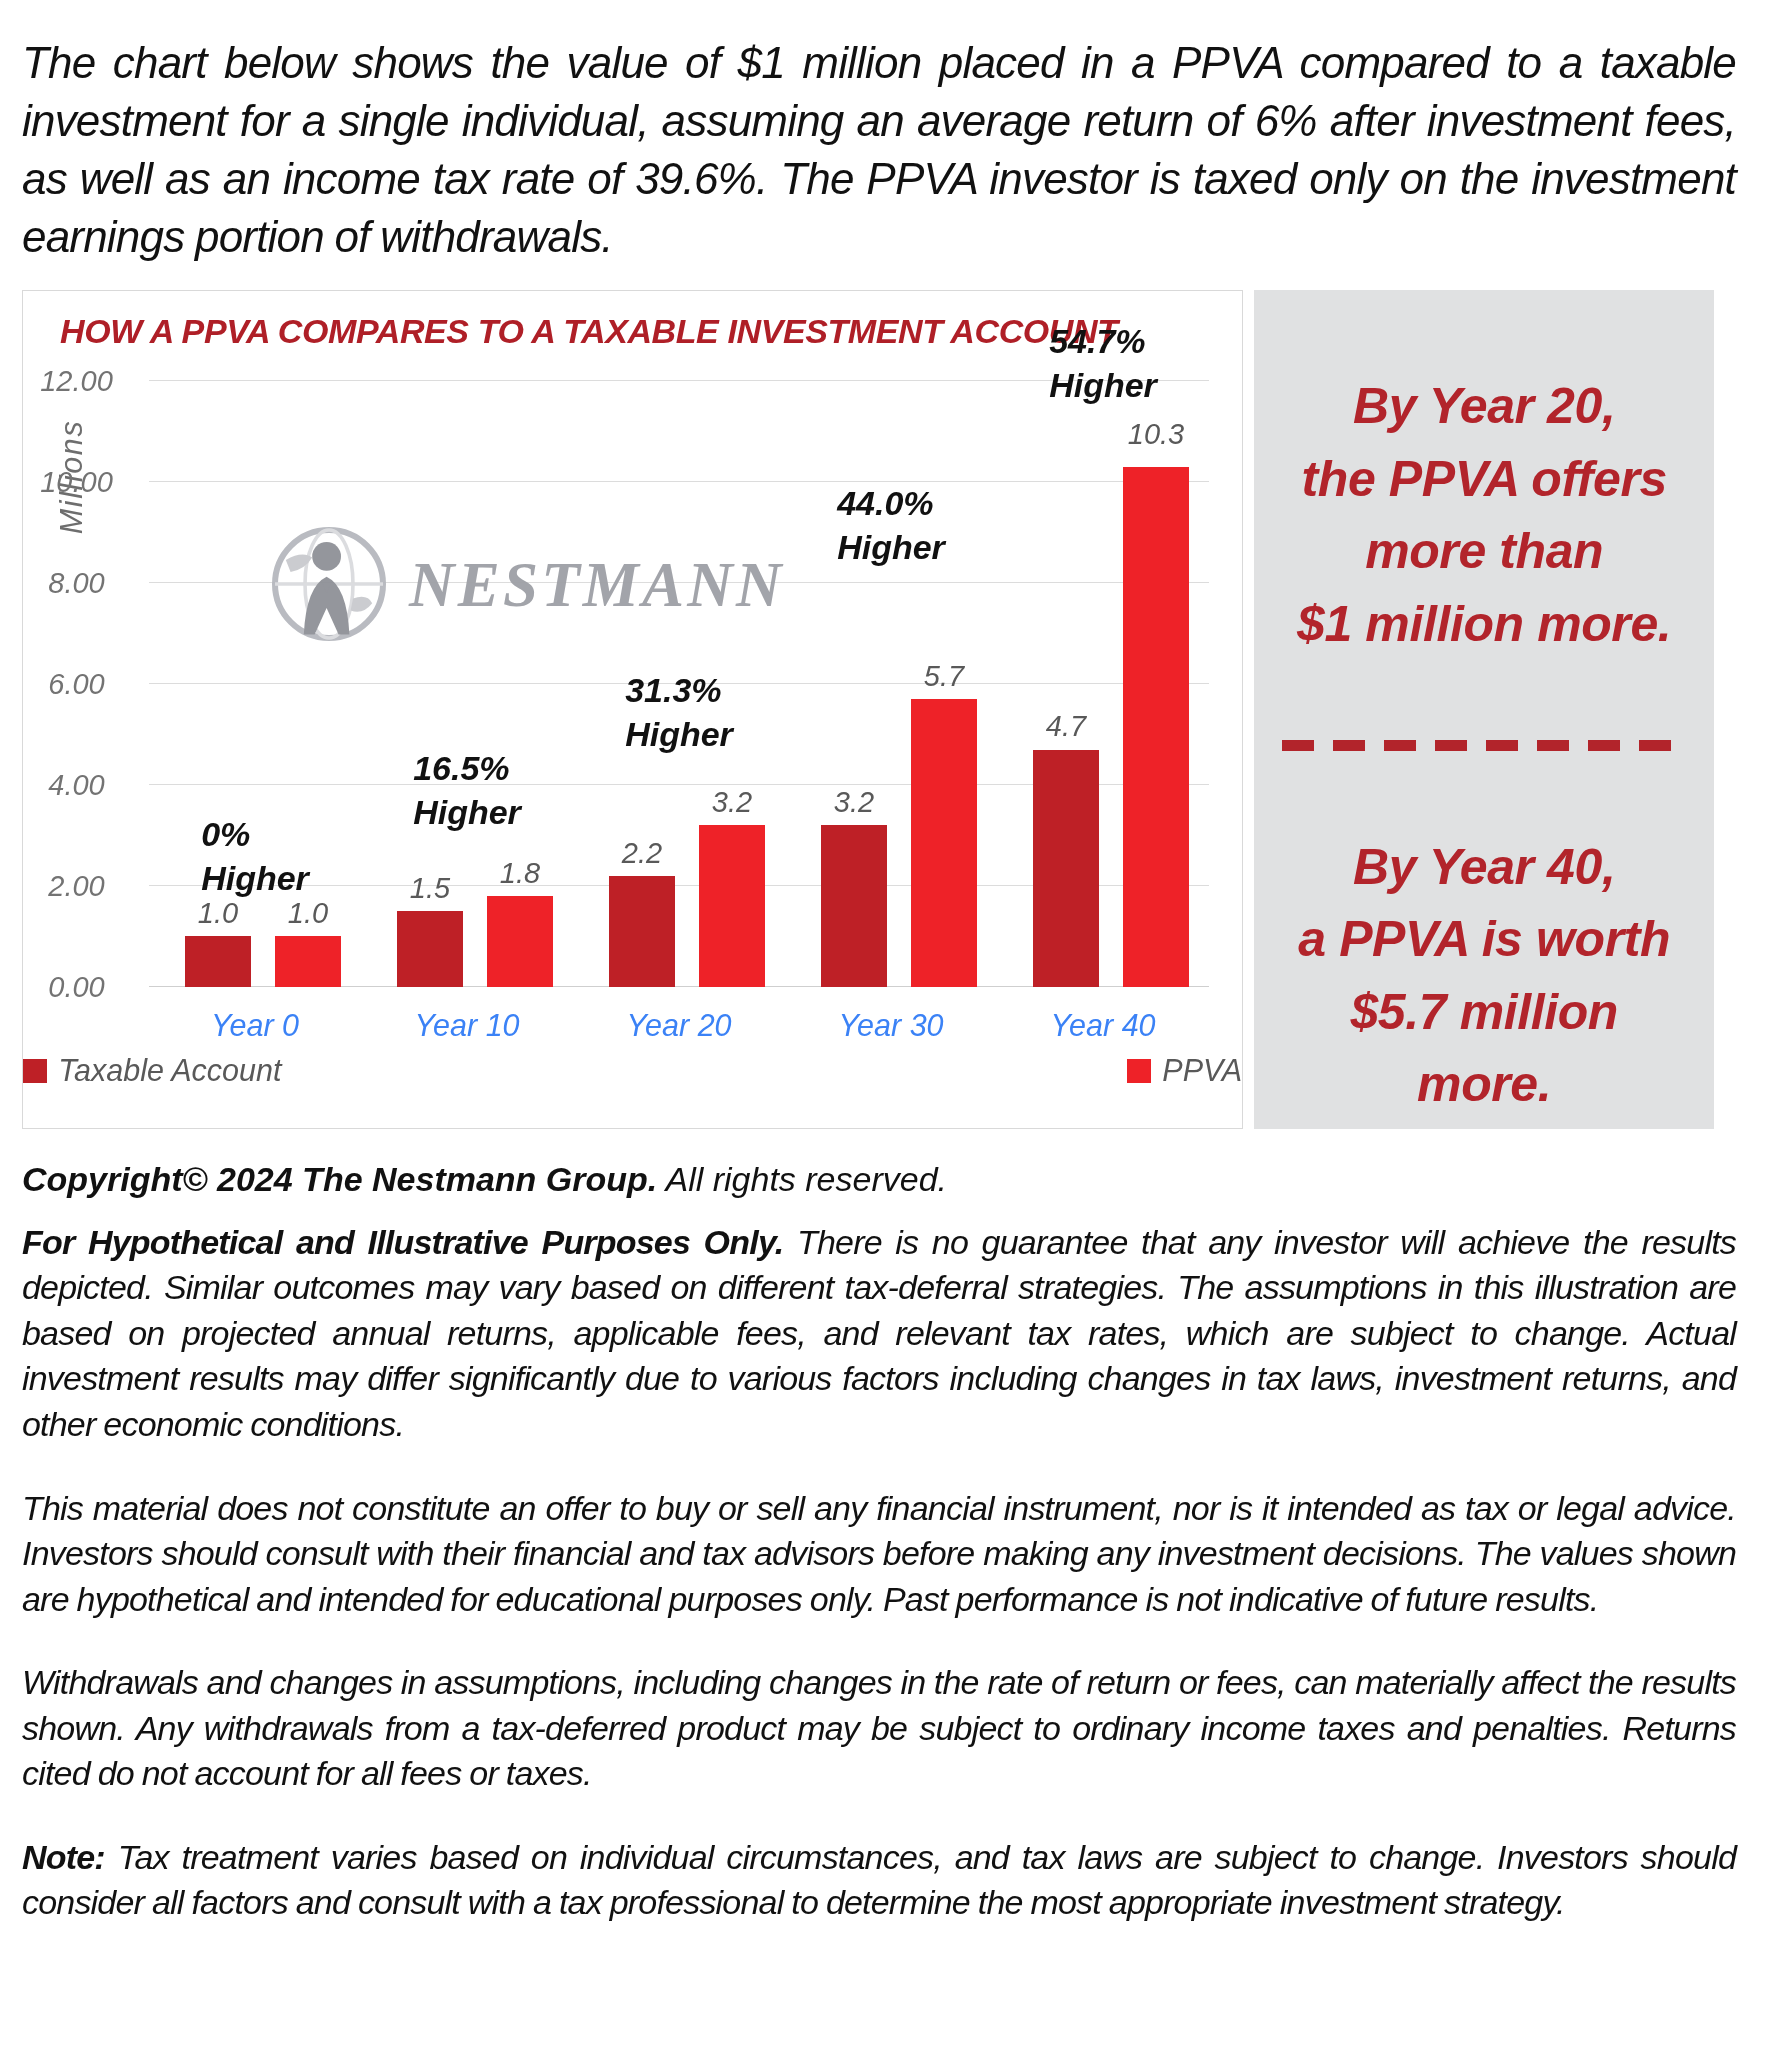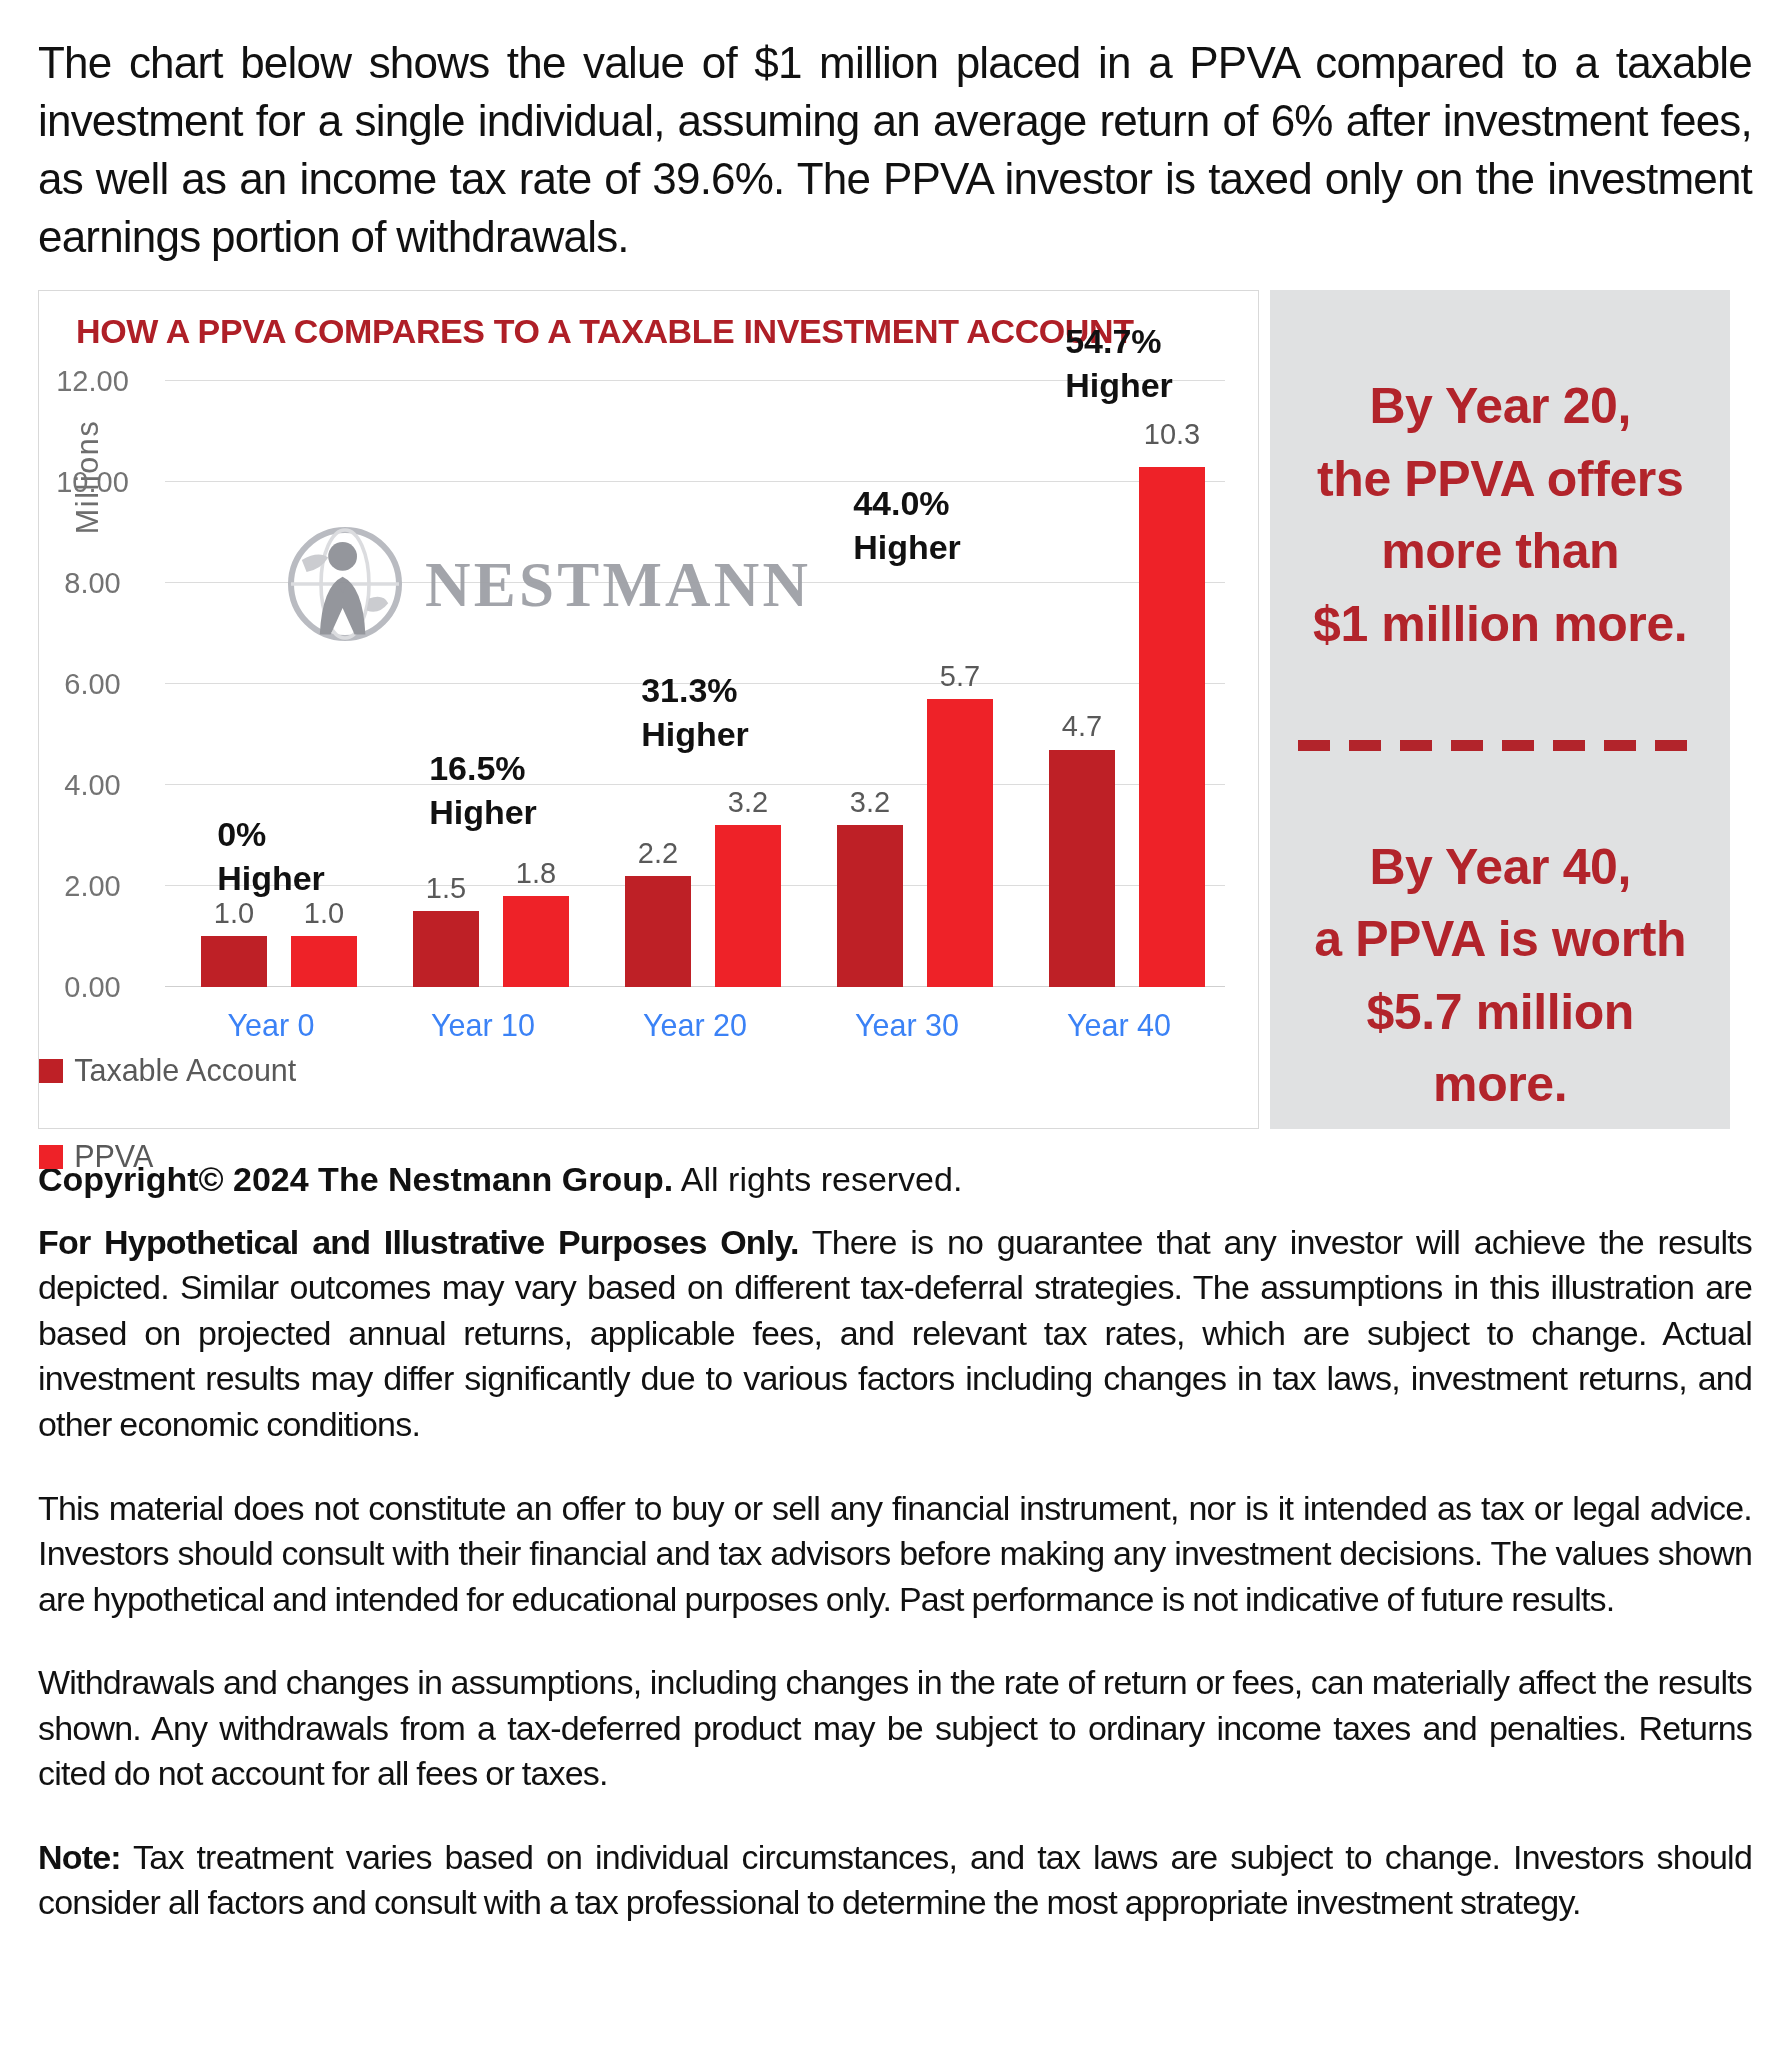--- a/index.html
+++ b/index.html
@@ -1,20 +1,20 @@
 <!DOCTYPE html>
 <html style="font-size:13px"><head>
 <meta charset="utf-8">
 <style>
   html,body{margin:0;padding:0;}
   body{
     width:1791px;height:2053px;overflow:hidden;background:#ffffff;
     font-family:"Liberation Sans", sans-serif;color:#1a1a1a;position:relative;
   }
-  .page{padding:34px 38px 0 38px;}
+  .page{padding:34px 38px 0 22px;font-style:italic;}
 
   
   .intro{
     width:1714px;font-size:44px;line-height:1.32;letter-spacing:-0.8px;word-spacing:-0.8px;
     text-align:justify;color:#111;
   }
 
   
   .content-row{display:flex;align-items:flex-start;gap:11.2px;margin-top:24px;}
 
@@ -48,21 +48,21 @@
   }
   .annotation{
     position:absolute;left:50%;transform:translateX(-50%);width:max-content;
     font-size:34px;font-weight:700;color:#111;
     white-space:pre-line;line-height:1.32;
   }
   .xlabel{
     position:absolute;top:calc(100% + 21px);left:50%;transform:translateX(-50%);
     font-size:30.5px;color:#3b82f6;width:max-content;
   }
-  .legend{position:absolute;left:0;right:0;top:762px;display:flex;justify-content:space-between;gap:51px;flex-direction:column;}
+  .legend{position:absolute;left:0;right:0;top:762px;display:flex;justify-content:space-between;gap:51px;}
   .legend-item{display:flex;align-items:center;gap:11.2px;}
   .legend-swatch{width:24px;height:24px;display:inline-block;}
   .legend-label{font-size:30.5px;color:#595959;}
 
   
   .logo{
     position:absolute;left:120px;top:143px;display:flex;align-items:center;gap:20px;opacity:.95;
   }
   .logo-text{
     font-family:"Liberation Serif", serif;font-weight:700;font-size:63px;

